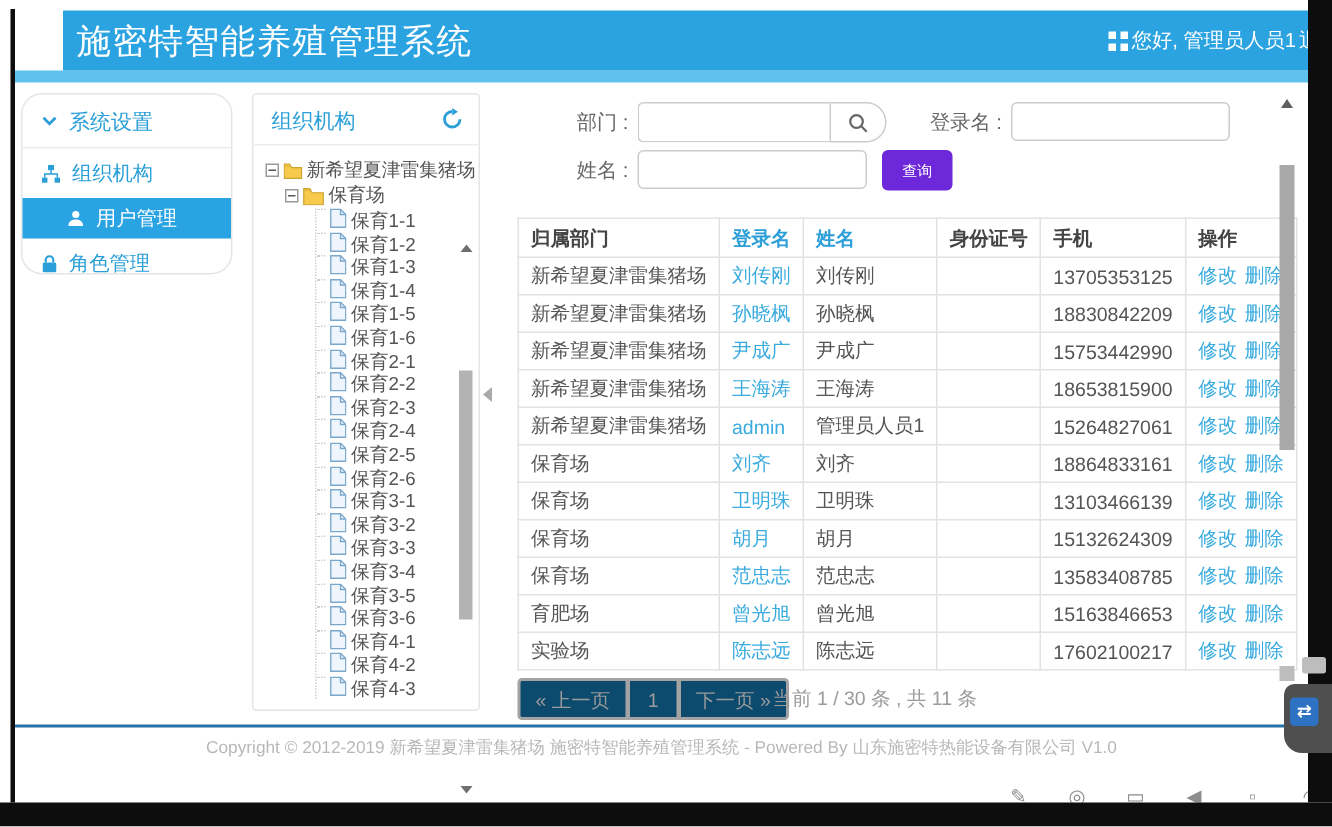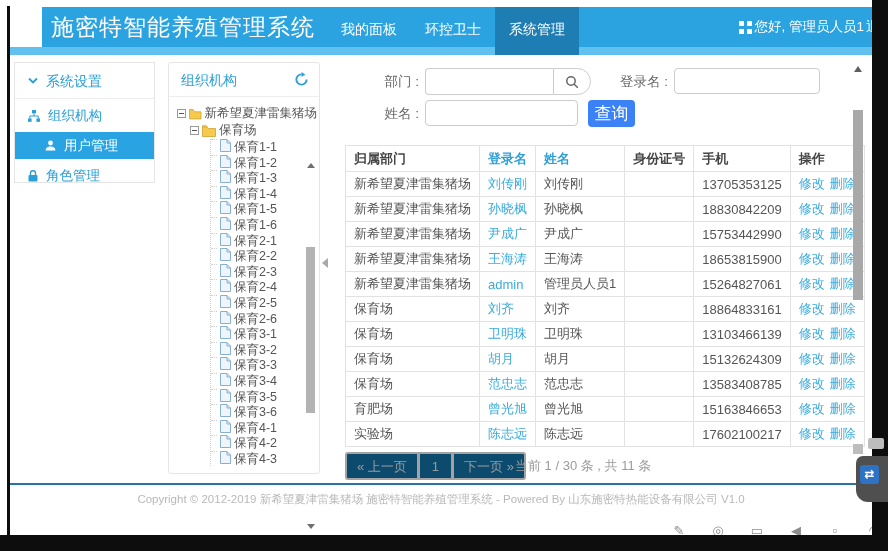--- a/index.html
+++ b/index.html
@@ -18,21 +18,21 @@
   .app-title { position:absolute; left:9px; top:0; height:40px; line-height:40px; color:#fff; font-size:23px; letter-spacing:1px; white-space:nowrap; }
   .nav { position:absolute; left:285px; top:0; height:48px; display:flex; z-index:3; }
   .nav-item { height:48px; line-height:44px; padding:0 14px; color:#fff; font-size:14px; cursor:pointer; white-space:nowrap; }
   .nav-item.active { background:#1e7db2; }
   .topbar-right { position:absolute; right:11px; top:0; height:40px; display:flex; align-items:center; gap:2px; color:#fff; font-size:13.5px; z-index:3; }
   .grid-icon { display:inline-block; width:13px; height:13px; }
   .grid-icon i { float:left; width:5px; height:5px; background:#fff; margin:0 3px 3px 0; }
   .grid-icon i:nth-child(2n) { margin-right:0; }
 
   
-  .side-panel { position:absolute; left:14px; top:62px; width:141px; height:121px; background:#fff; border:1px solid #e5e5e5; border-radius:0; }
+  .side-panel { position:absolute; left:14px; top:62px; width:141px; height:121px; background:#fff; border:1px solid #e5e5e5; border-radius:14px; }
   .side-header { height:36px; line-height:36px; padding-left:13px; color:#2a9fd8; font-size:14px; border-bottom:1px solid #ededed; display:flex; align-items:center; gap:8px; }
   .side-item { height:27px; margin-top:3px; padding-left:13px; color:#2a9fd8; font-size:13.5px; display:flex; align-items:center; gap:8px; cursor:pointer; white-space:nowrap; }
   .side-item.active { background:#2aa3e3; color:#fff;padding-left:30px; }
   .side-item svg { flex:0 0 auto; }
 
   
   .tree-panel { position:absolute; left:168px; top:62px; width:152px; height:412px; background:#fff; border:1px solid #e5e5e5; border-radius:3px; }
   .tree-header { height:34px; line-height:34px; padding:0 10px 0 12px; color:#2a9fd8; font-size:14px; border-bottom:1px solid #ededed; display:flex; justify-content:space-between; align-items:center; }
   .tree-body { padding:8px 2px 0 8px; font-size:12.5px; color:#555; position:relative; overflow:hidden; height:374px; }
   .tree-row { display:flex; align-items:center; gap:3px; height:17px; white-space:nowrap; cursor:pointer; }
@@ -48,21 +48,21 @@
   .tree-scroll .thumb { position:absolute; top:84px; left:0; width:9px; height:166px; background:#b3b3b3; }
 
   .splitter-arrow { position:absolute; left:322px; top:258px; width:0; height:0; border-top:5px solid transparent; border-bottom:5px solid transparent; border-right:6px solid #a9a9a9; cursor:pointer; }
 
   
   .form-label { position:absolute; color:#666; font-size:13.5px; line-height:27px; text-align:right; white-space:nowrap; }
   .txt { position:absolute; height:26px; border:1px solid #ccc; border-radius:4px; background:#fff; font-size:13px; padding:0 6px; color:#555; outline:none; }
   .dept-group { position:absolute; left:425px; top:68px; display:flex; height:27px; }
   .dept-group input { width:128px; height:27px; border:1px solid #ccc; border-right:none; border-radius:4px 0 0 4px; padding:0 6px; font-size:13px; color:#555; outline:none; }
   .dept-search-btn { width:38px; height:27px; border:1px solid #ccc; border-radius:0 14px 14px 0; background:#fff; display:flex; align-items:center; justify-content:center; cursor:pointer; }
-  .btn-query { position:absolute; left:588px; top:100px; width:47px; height:27px; background:#3b82f6; border:none; border-radius:4px; color:#fff; font-size:17px; cursor:pointer; }
+  .btn-query { position:absolute; left:588px; top:100px; width:47px; height:27px; background:#6d28d9; border:none; border-radius:4px; color:#fff; font-size:10px; cursor:pointer; }
 
   
   .user-table { position:absolute; left:345px; top:145px; width:506px; border-collapse:collapse; background:#fff; font-size:13px;padding-left:12px; }
   .user-table th, .user-table td { border:1px solid #e2e2e2; padding:0 8px; white-space:nowrap; overflow:hidden; }
   .user-table th { height:26px; text-align:left; color:#444; font-weight:bold; }
   .user-table th:nth-child(2), .user-table th:nth-child(3) { color:#2d9fd8; }
   .user-table td { height:25px; color:#555; }
   .lnk { color:#3aabde; text-decoration:none; cursor:pointer; }
   .cell-actions .lnk + .lnk { margin-left:5px; }
 
@@ -92,25 +92,20 @@
   .tray span { display:inline-block; width:14px; text-align:center; cursor:pointer; }
 </style>
 </head>
 <body>
 
 <div id="screen">
 
   <div class="topbar-strip"></div>
   <div class="topbar">
     <div class="app-title">施密特智能养殖管理系统</div>
-    <div class="nav">
-      <div class="nav-item">我的面板</div>
-      <div class="nav-item">环控卫士</div>
-      <div class="nav-item active">系统管理</div>
-    </div>
     <div class="topbar-right">
       <span class="grid-icon">
           <i></i>
           <i></i>
           <i></i>
           <i></i>
         </span>
       <span>您好, 管理员人员1</span>
       <span style="cursor:pointer;">退出</span>
     </div>

